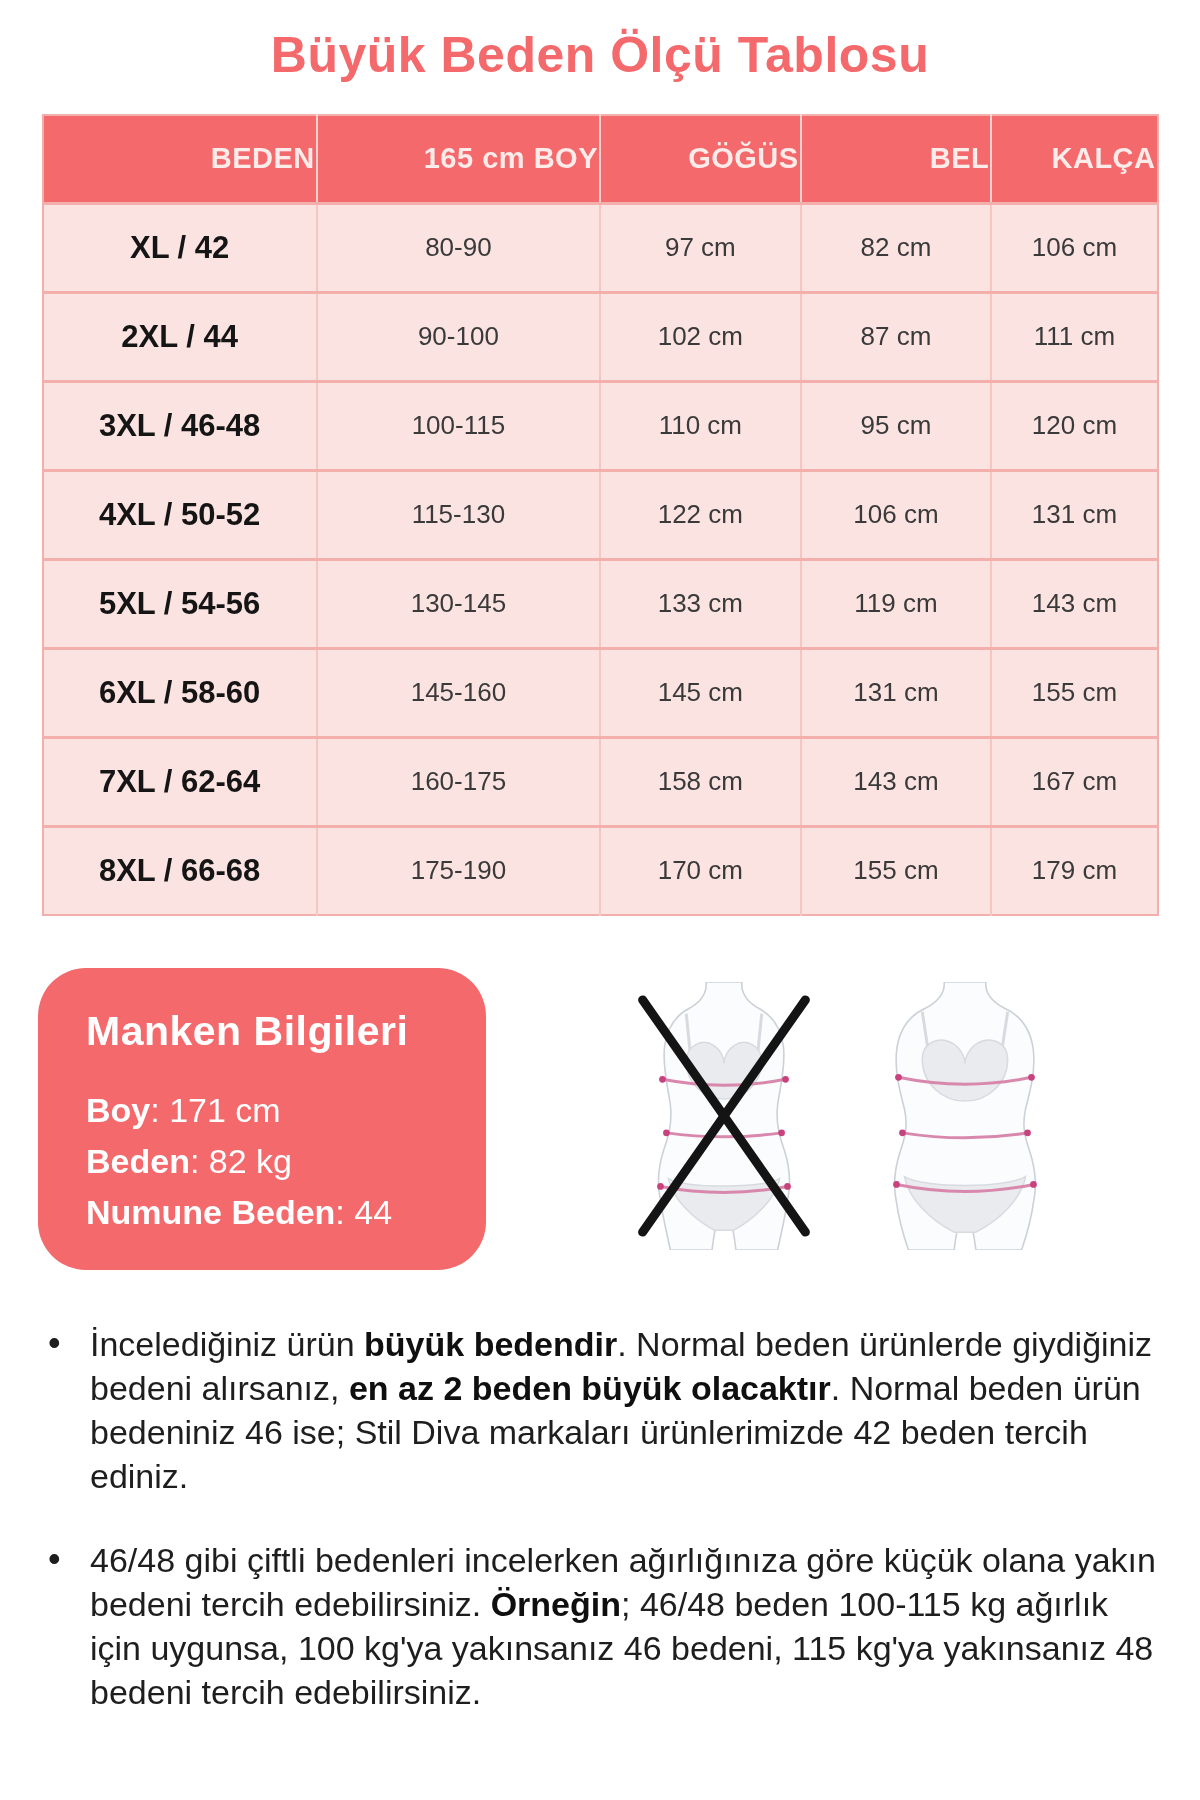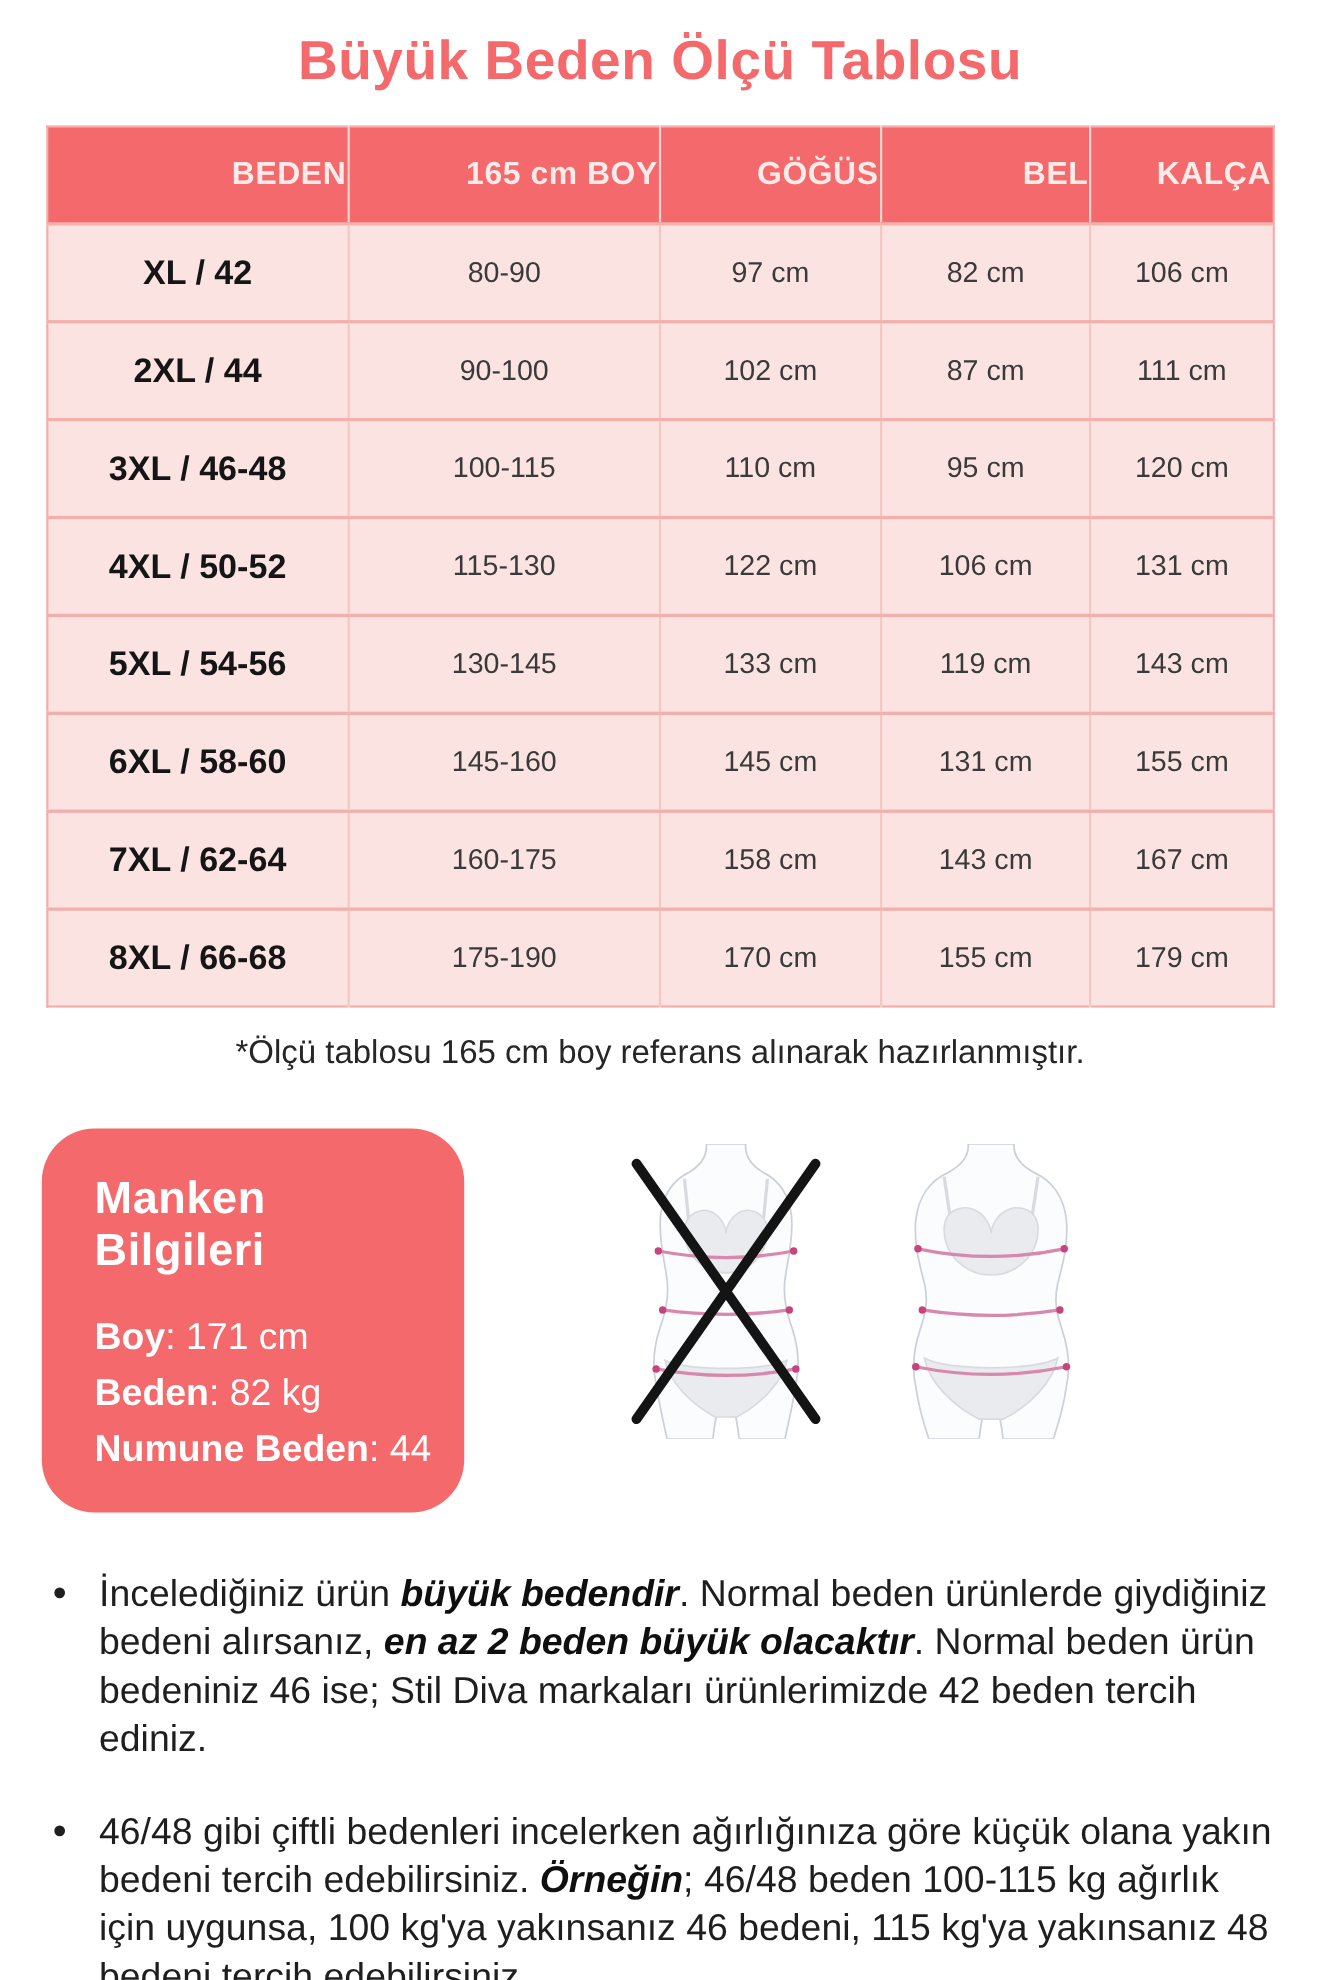--- a/index.html
+++ b/index.html
@@ -69,21 +69,21 @@
     font-size:30px;
     color:#262626;
   }
 
   .model-row{
     display:flex;
     align-items:flex-start;
     margin:52px 0 0 38px;
   }
   .model-card{
-    width:384px;
+    width:448px;
     min-height:302px;
     background:var(--accent);
     border-radius:48px;
     color:#ffffff;
     padding:40px 20px 38px 48px;
   }
   .model-title{
     font-size:41px;
     font-weight:800;
     margin-bottom:36px;
@@ -119,21 +119,21 @@
     color:#1e1e1e;
     margin-bottom:40px;
   }
   ul.notes li::before{
     content:"\2022";
     position:absolute;
     left:2px;top:-1px;
     font-size:36px;
     color:#1e1e1e;
   }
-  ul.notes b{font-weight:800;color:#0f0f0f;font-style:italic;}
+  ul.notes b{font-weight:800;color:#0f0f0f;}
 </style>
 </head>
 <body>
 
 <div class="page">
 
   <h1 class="title">Büyük Beden Ölçü Tablosu</h1>
 
   <table class="size-table">
     <colgroup>
@@ -205,21 +205,20 @@
         <tr>
           <td class="size-col">8XL / 66-68</td>
           <td>175-190</td>
           <td>170 cm</td>
           <td>155 cm</td>
           <td>179 cm</td>
         </tr>
       </tbody>
   </table>
 
-  <p class="footnote">*Ölçü tablosu 165 cm boy referans alınarak hazırlanmıştır.</p>
 
   <div class="model-row">
     <div class="model-card">
       <div class="model-title">Manken Bilgileri</div>
       <div id="model-lines">
           <div class="model-line"><b>Boy</b>: 171 cm</div>
           <div class="model-line"><b>Beden</b>: 82 kg</div>
           <div class="model-line"><b>Numune Beden</b>: 44</div>
         </div>
     </div>

